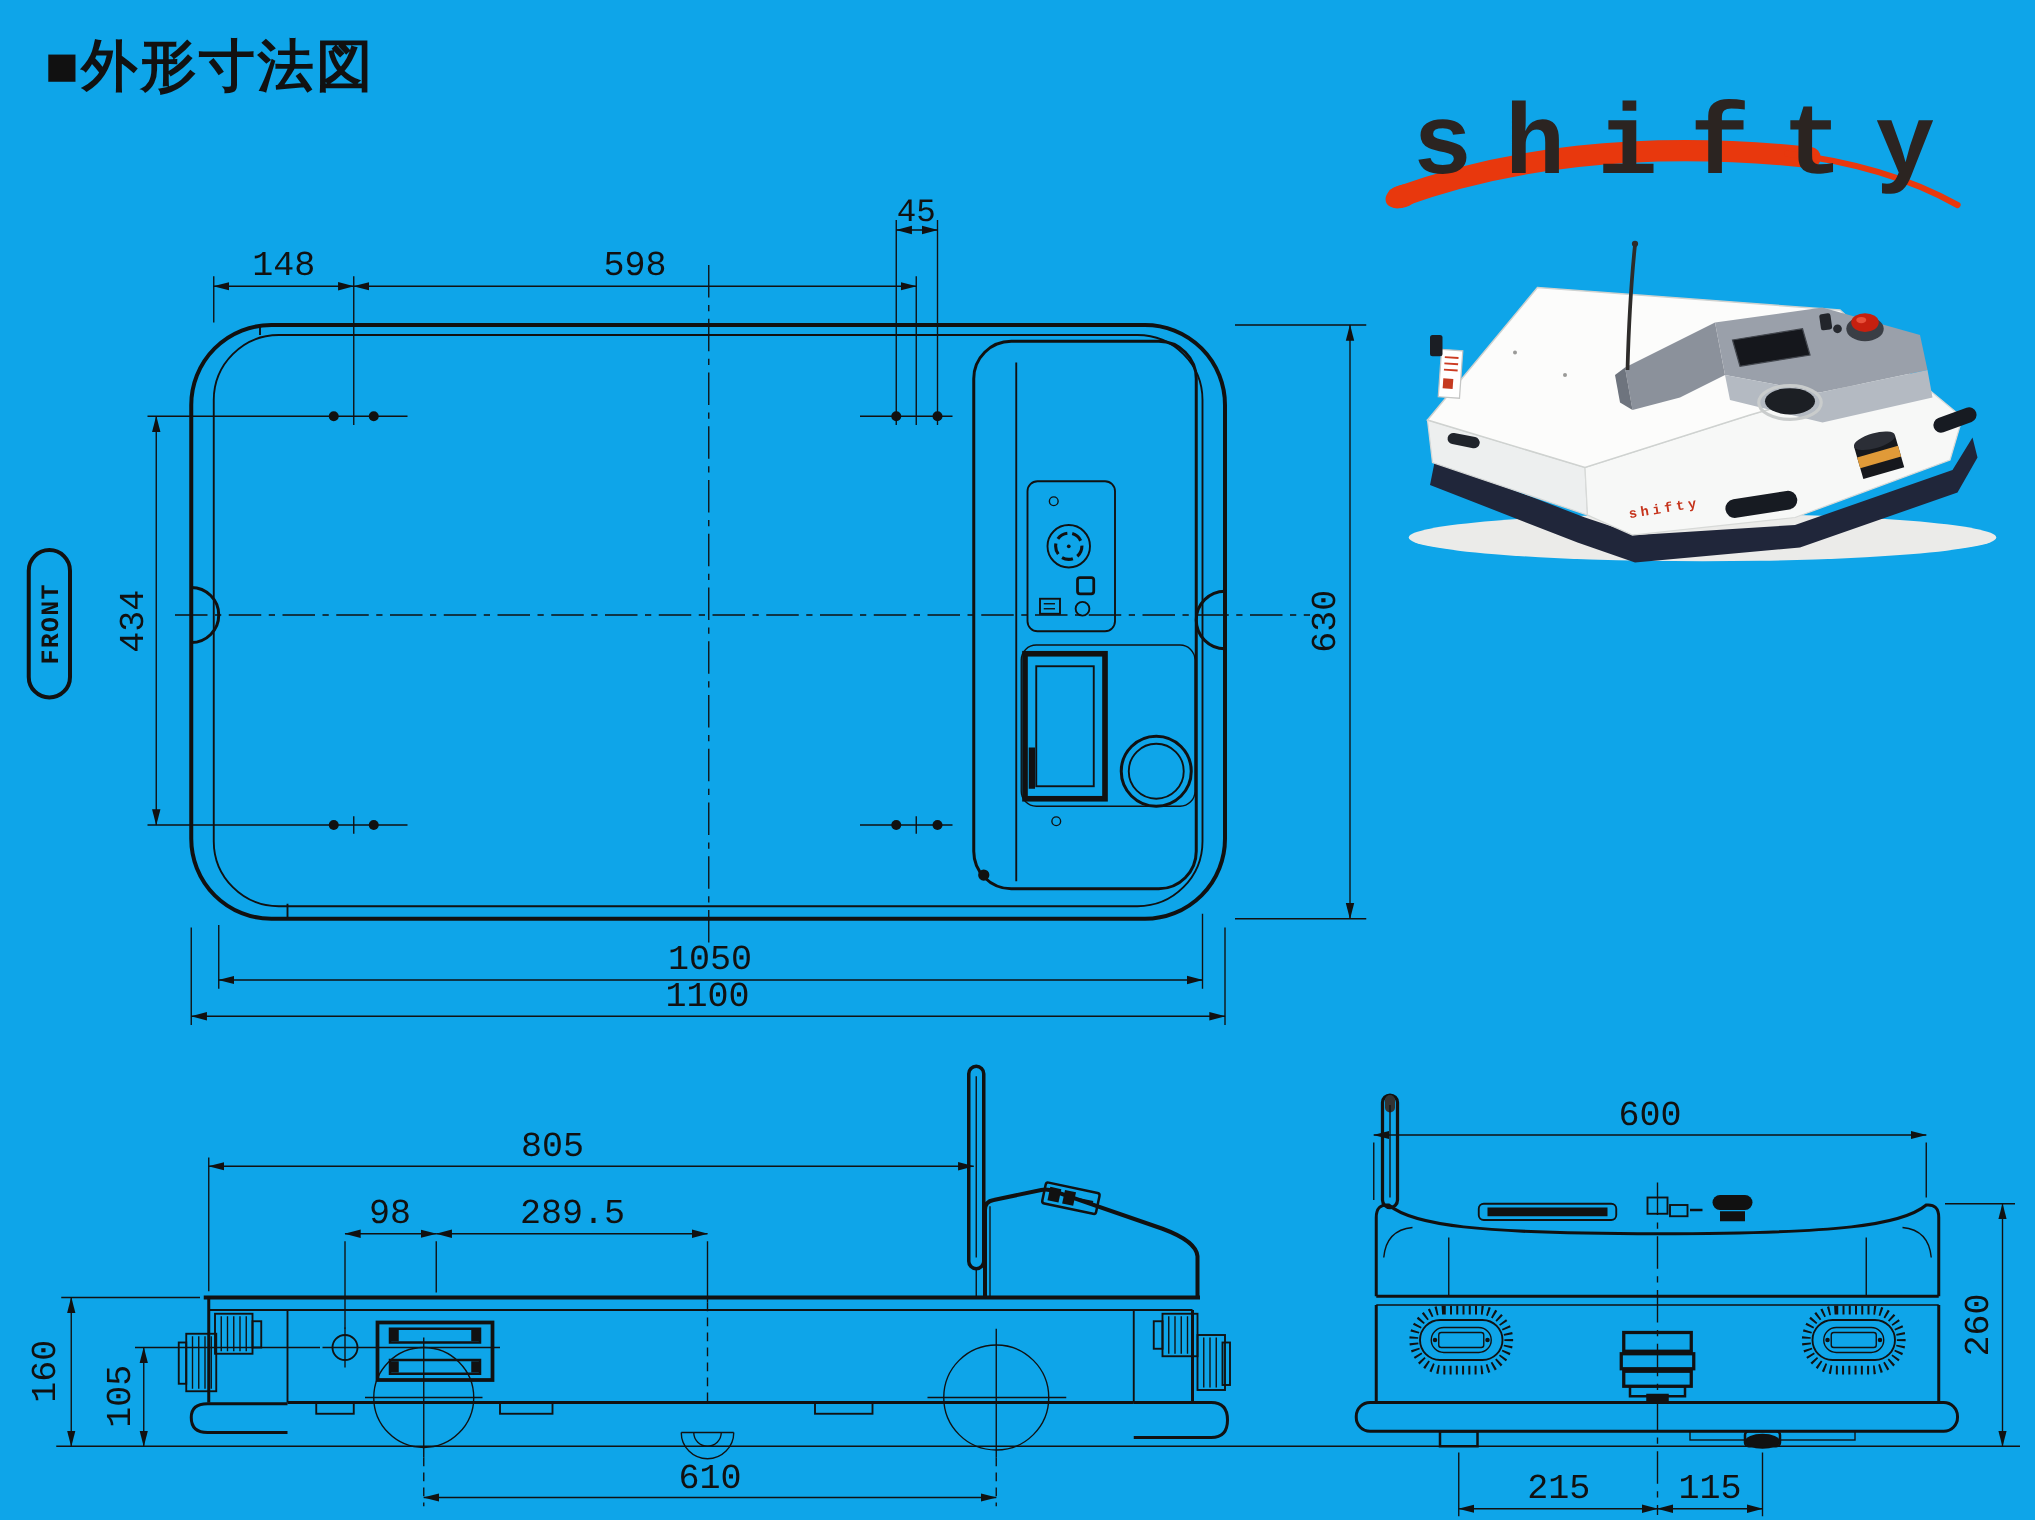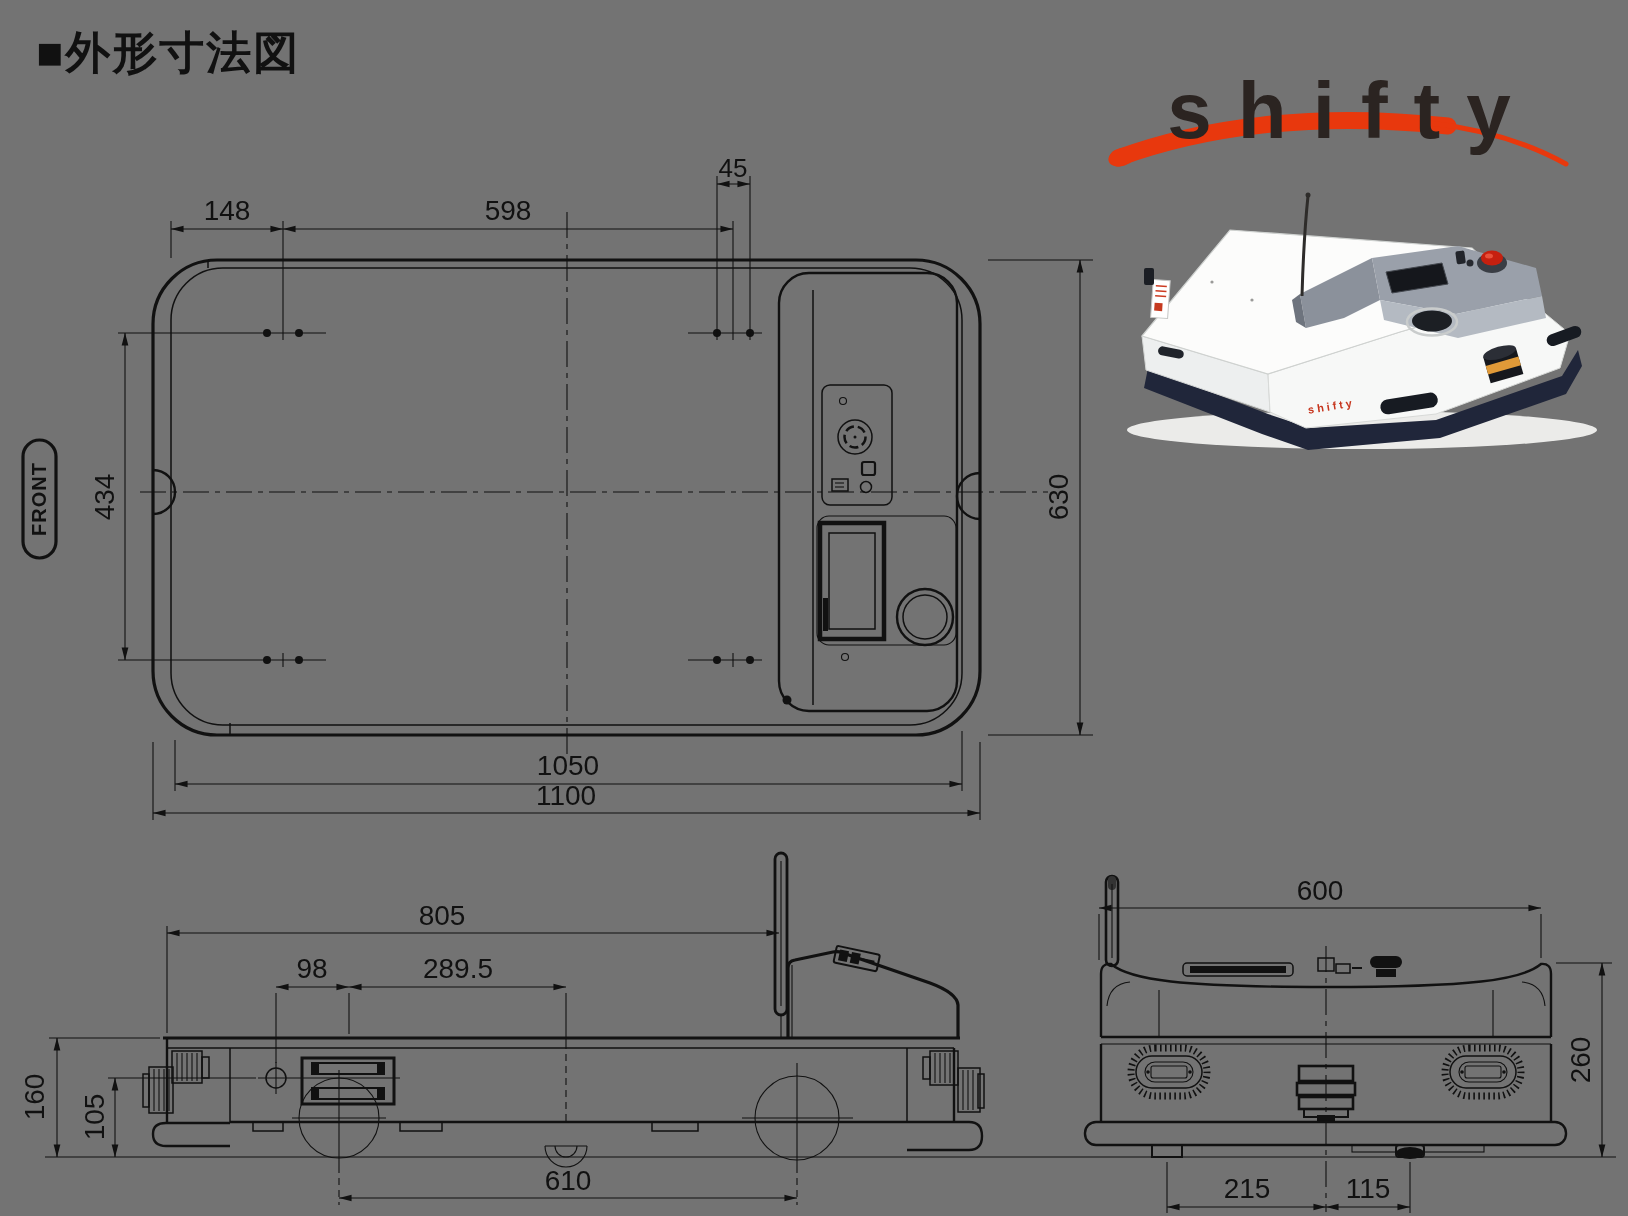--- a/index.html
+++ b/index.html
@@ -1,17 +1,17 @@
 <!DOCTYPE html>
 <html><head>
 <meta charset="utf-8">
 <style>
   html,body{margin:0;padding:0;background:#fff;}
-  .canvas{position:relative;width:1628px;height:1216px;background:#737373;overflow:hidden;
-          font-family:Liberation Sans, sans-serif;}
+  .canvas{position:relative;width:1628px;height:1216px;background:#0ea5e9;overflow:hidden;
+          font-family:Liberation Mono, monospace;}
   svg text{fill:#111;}
   .dim{font-size:28px;}
   .dim-s{font-size:26px;}
   .title-t{font-size:45px;font-weight:600;letter-spacing:2px;}
   .front-t{font-size:20px;font-weight:bold;letter-spacing:1px;}
   .logo-t{font-size:80px;font-weight:bold;letter-spacing:26px;fill:#2b2421;}
   .body-t{font-size:11px;font-weight:bold;letter-spacing:3px;fill:#c6341c;}
   .ln{stroke:#111;fill:none;}
   .thick{stroke-width:3.2;}
   .med{stroke-width:2.4;}

